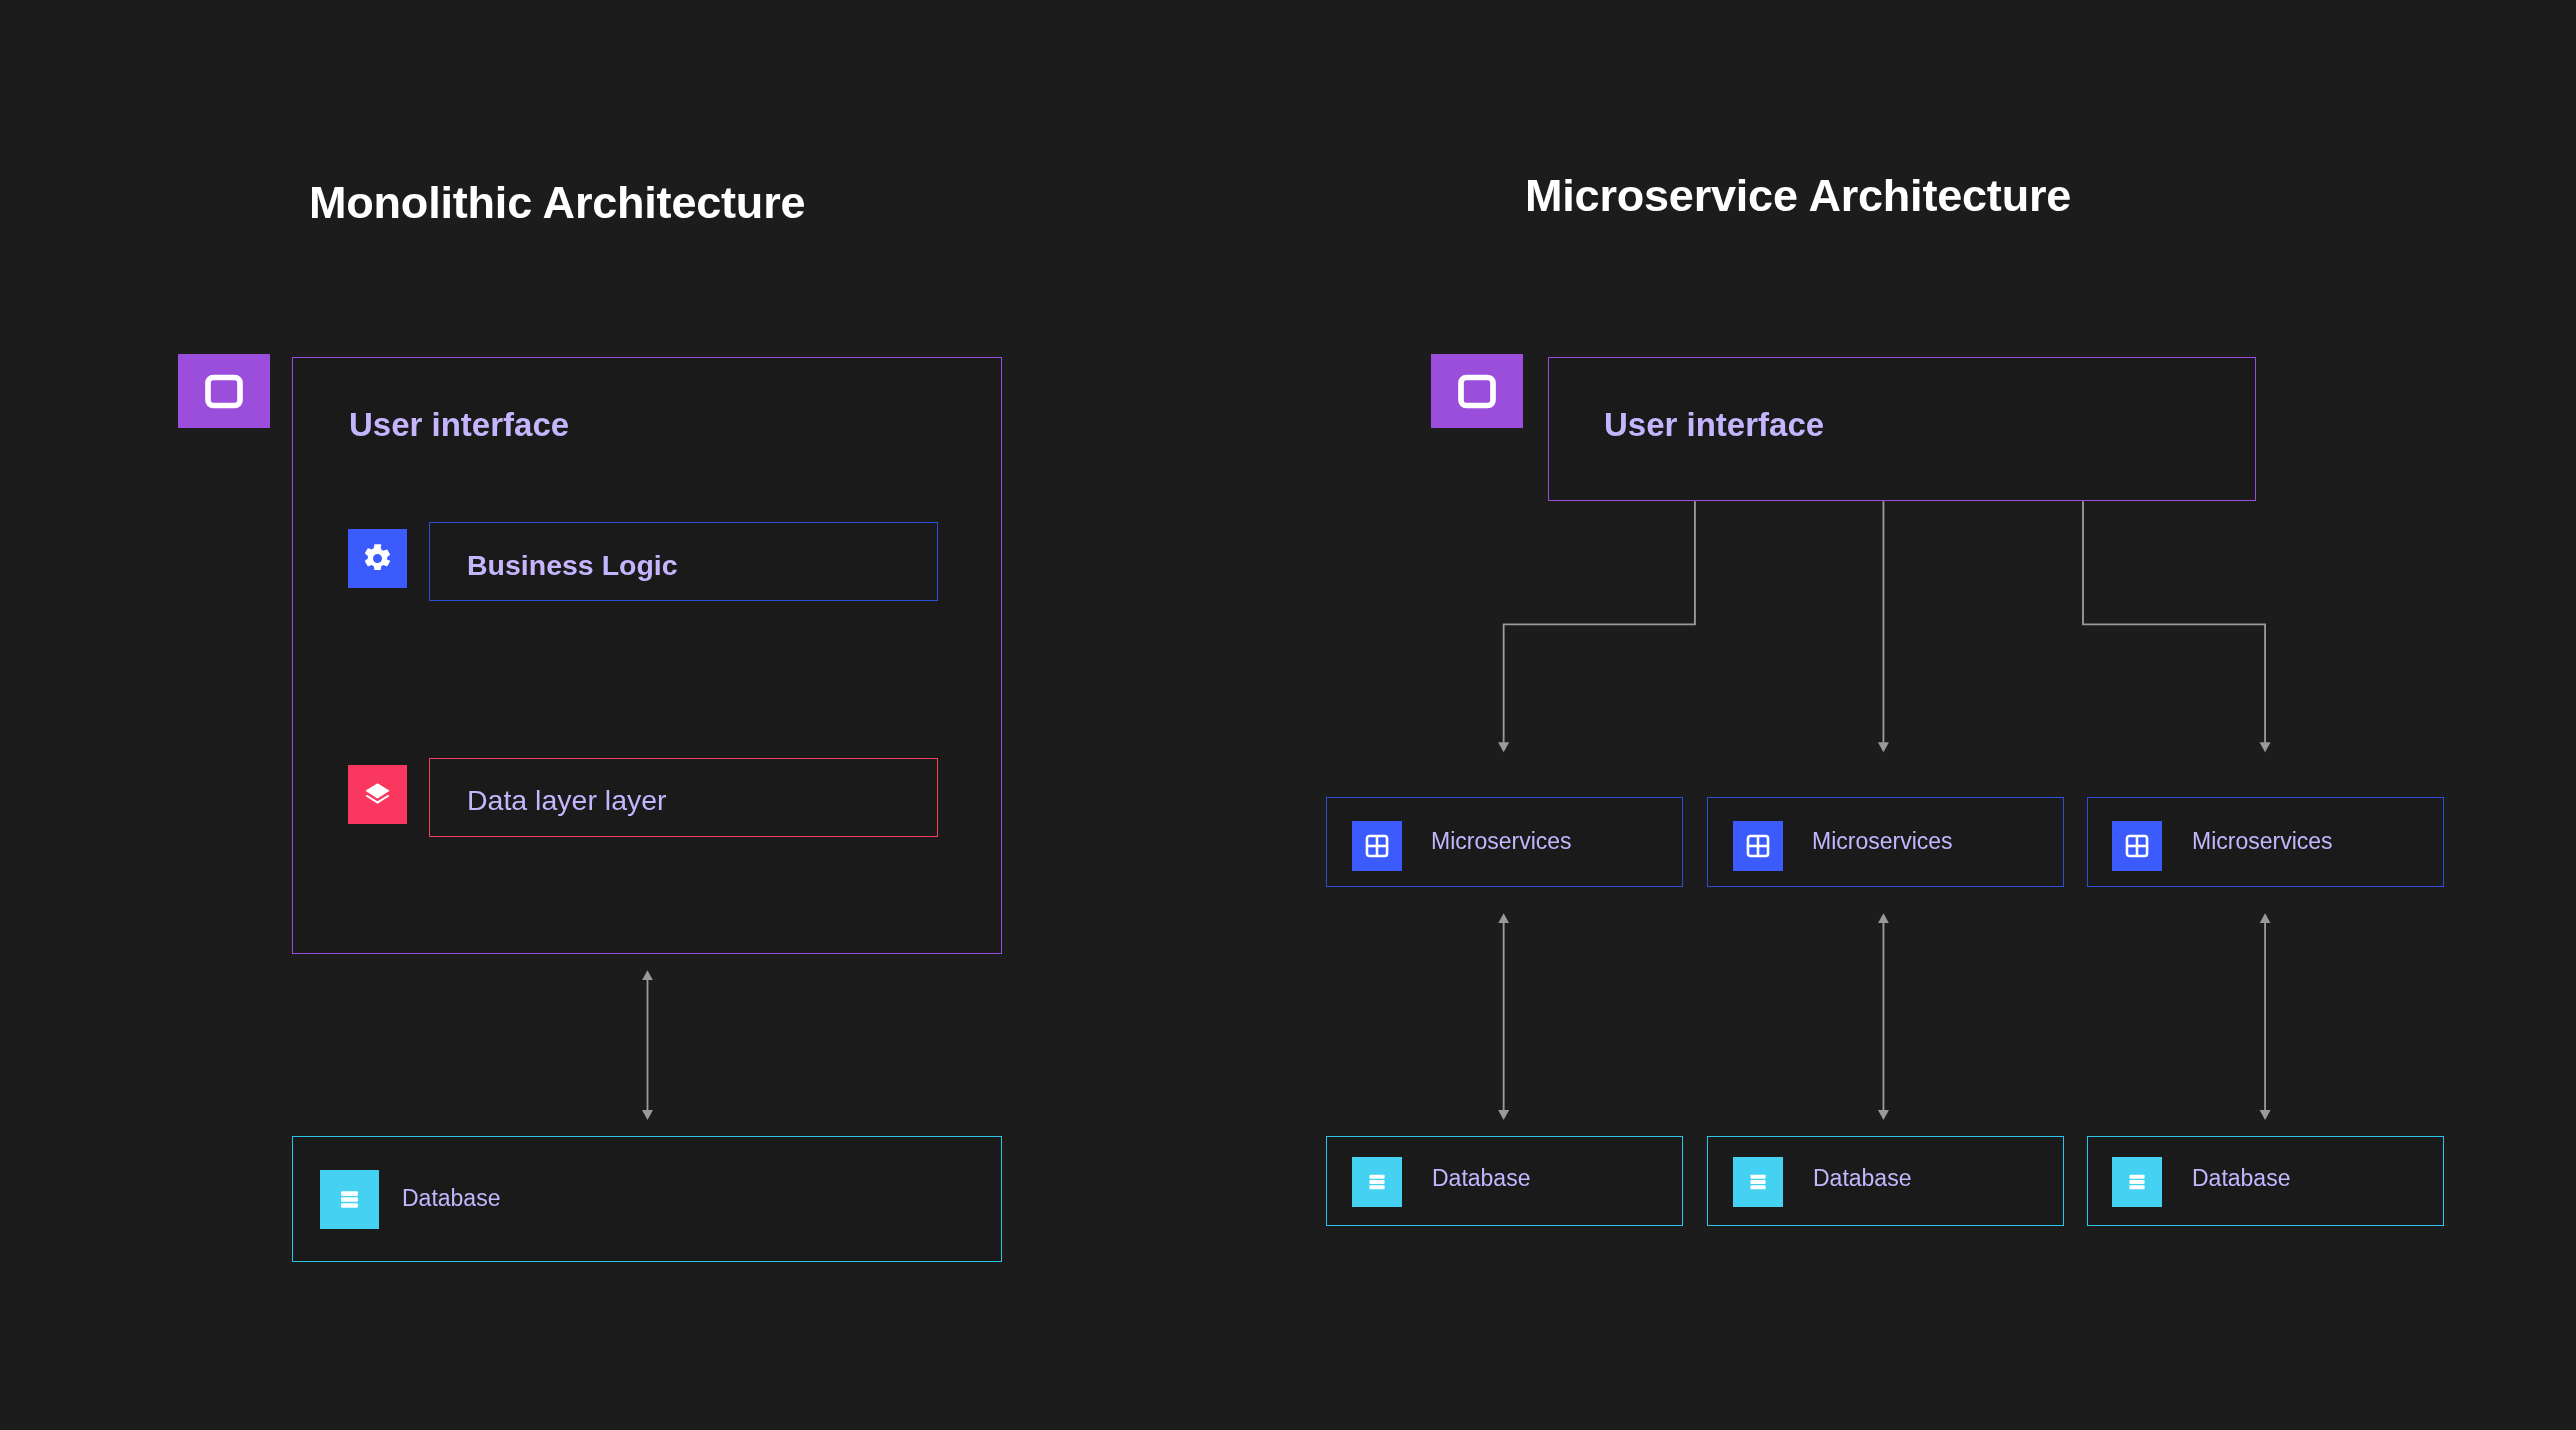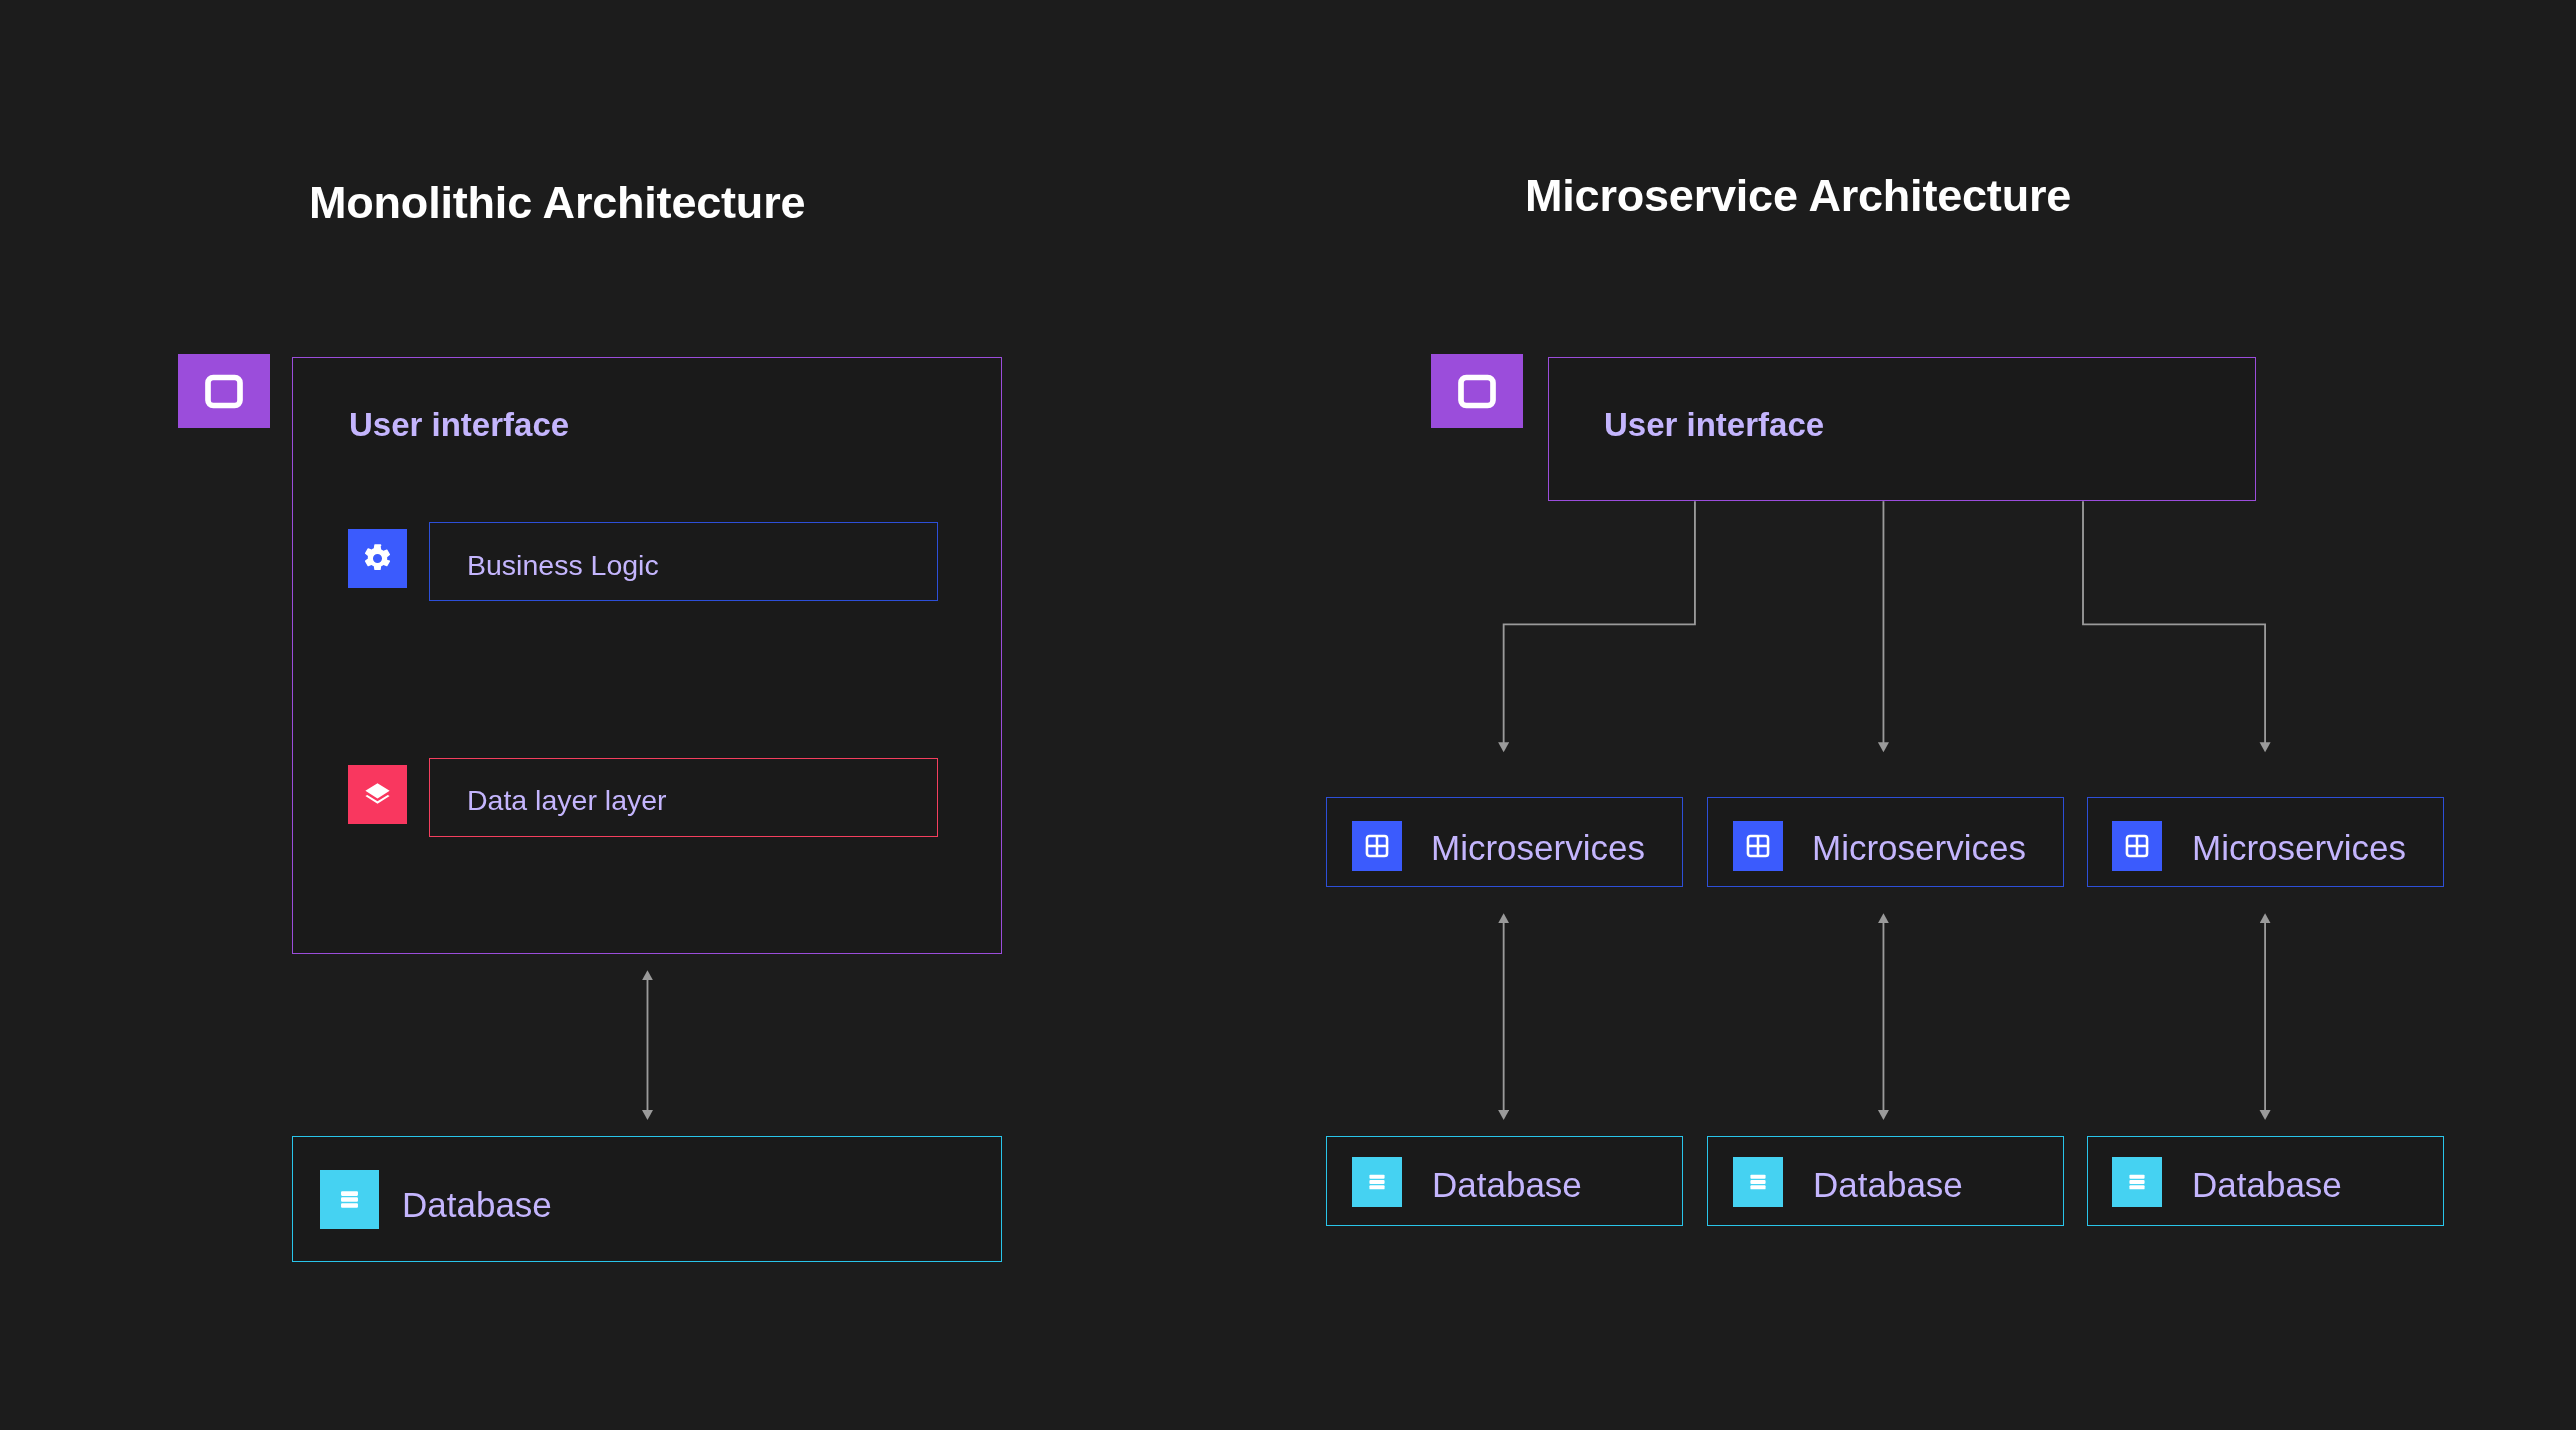--- a/index.html
+++ b/index.html
@@ -69,21 +69,21 @@
     border-color: #f43f5e;
   }
   #mono-db-box {
     left: 292px; top: 1136px; width: 710px; height: 126px;
     border-color: #29c5ea;
   }
 
   
   .lbl-ui { font-size: 33px; font-weight: bold; }
   .lbl-inner { font-size: 28.5px; }
-  .lbl-node { font-size: 35px; text-align: right; }
+  .lbl-node { font-size: 23px; text-align: right; }
 
   svg#wires {
     position: absolute;
     left: 0; top: 0;
     width: 2576px; height: 1430px;
     pointer-events: none;
   }
 </style>
 </head>
 <body>
@@ -146,21 +146,21 @@
   <div class="box" id="business-logic-box" style="left:429px; top:522px; width:509px; height:79px; border-color:#2d4fd8;"></div>
 
   <div class="icon-tile" style="left:348px; top:529px; width:59px; height:59px; background:#3b5bfd;">
     <span>
       <svg width="31" height="31" viewBox="0 0 24 24">
         <path fill="#ffffff" d="M19.43 12.98a7.8 7.8 0 0 0 .07-0.98 7.8 7.8 0 0 0-.07-0.98l2.11-1.65a.5.5 0 0 0 .12-.64l-2-3.46a.5.5 0 0 0-.61-.22l-2.49 1a7.3 7.3 0 0 0-1.69-.98l-.38-2.65A.49.49 0 0 0 14 1h-4a.49.49 0 0 0-.49.42l-.38 2.65c-.61.25-1.17.58-1.69.98l-2.49-1a.5.5 0 0 0-.61.22l-2 3.46a.5.5 0 0 0 .12.64l2.11 1.65c-.05.32-.07.65-.07.98s.02.66.07.98l-2.11 1.65a.5.5 0 0 0-.12.64l2 3.46c.12.22.39.3.61.22l2.49-1c.52.4 1.08.73 1.69.98l.38 2.65c.04.24.25.42.49.42h4c.24 0 .45-.18.49-.42l.38-2.65c.61-.25 1.17-.59 1.69-.98l2.49 1c.23.09.49 0 .61-.22l2-3.46a.5.5 0 0 0-.12-.64zM12 15.5A3.5 3.5 0 1 1 15.5 12 3.5 3.5 0 0 1 12 15.5z"></path>
       </svg>
     </span>
   </div>
 
-  <div class="box-label lbl-inner" style="left:467px; top:549px;">Business Logic</div>
+  <div class="box-label lbl-inner" style="left:467px; top:549px;font-weight:bold;">Business Logic</div>
 
   <div class="box" id="data-access-box" style="left:429px; top:758px; width:509px; height:79px; border-color:#f43f5e;"></div>
 
   <div class="icon-tile" style="left:348px; top:765px; width:59px; height:59px; background:#f9375f;">
     <span>
       <svg width="31" height="31" viewBox="0 0 24 24">
         <path fill="#ffffff" d="M12 3.2 2.6 9.1 12 15l9.4-5.9z"></path>
         <path fill="#ffffff" d="M12 17.2 4.1 12.3l-1.5.95L12 19.1l9.4-5.85-1.5-.95z"></path>
       </svg>
     </span>

